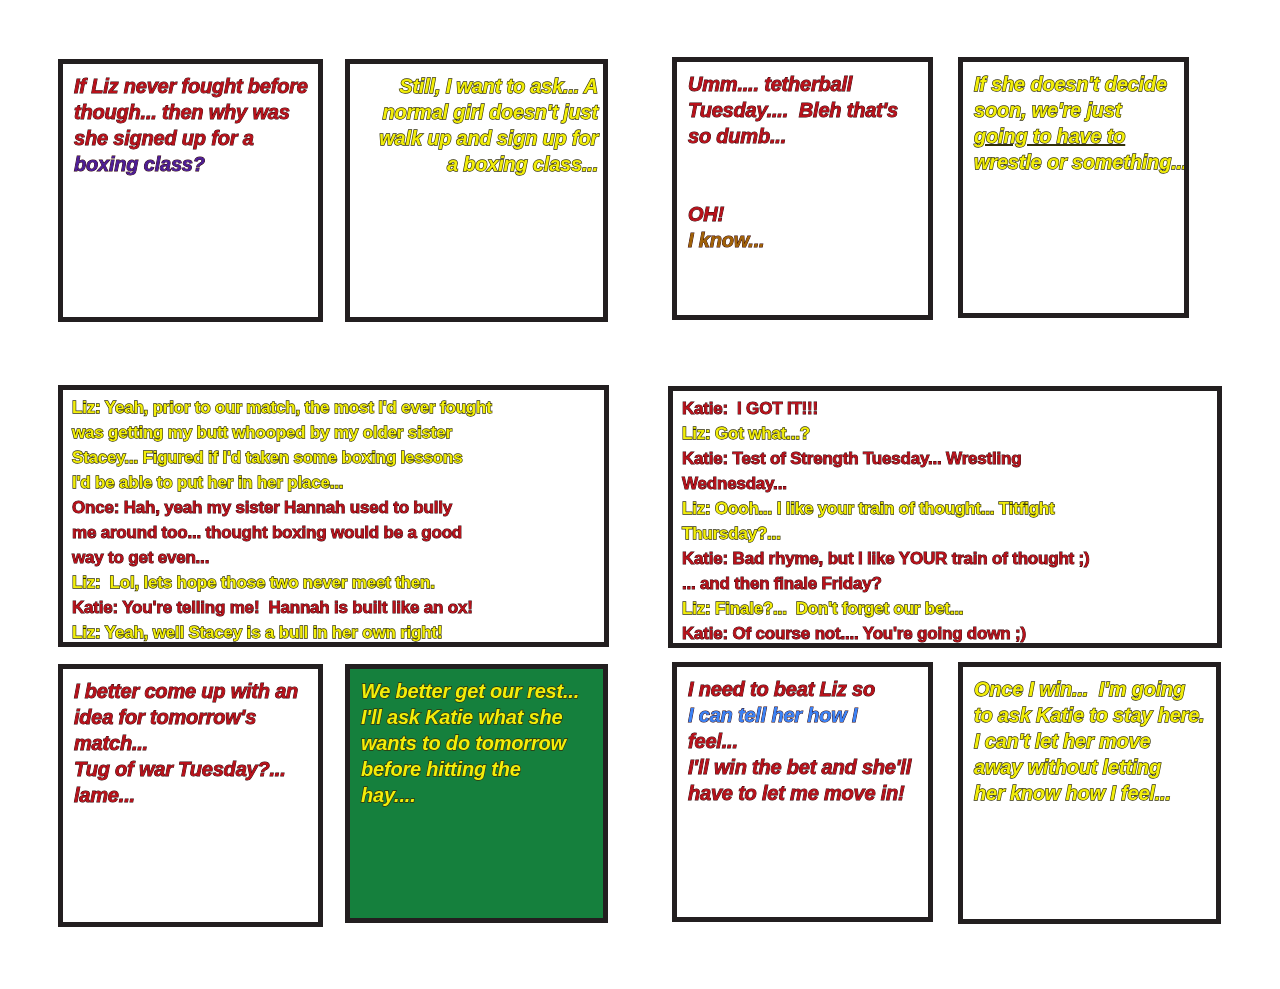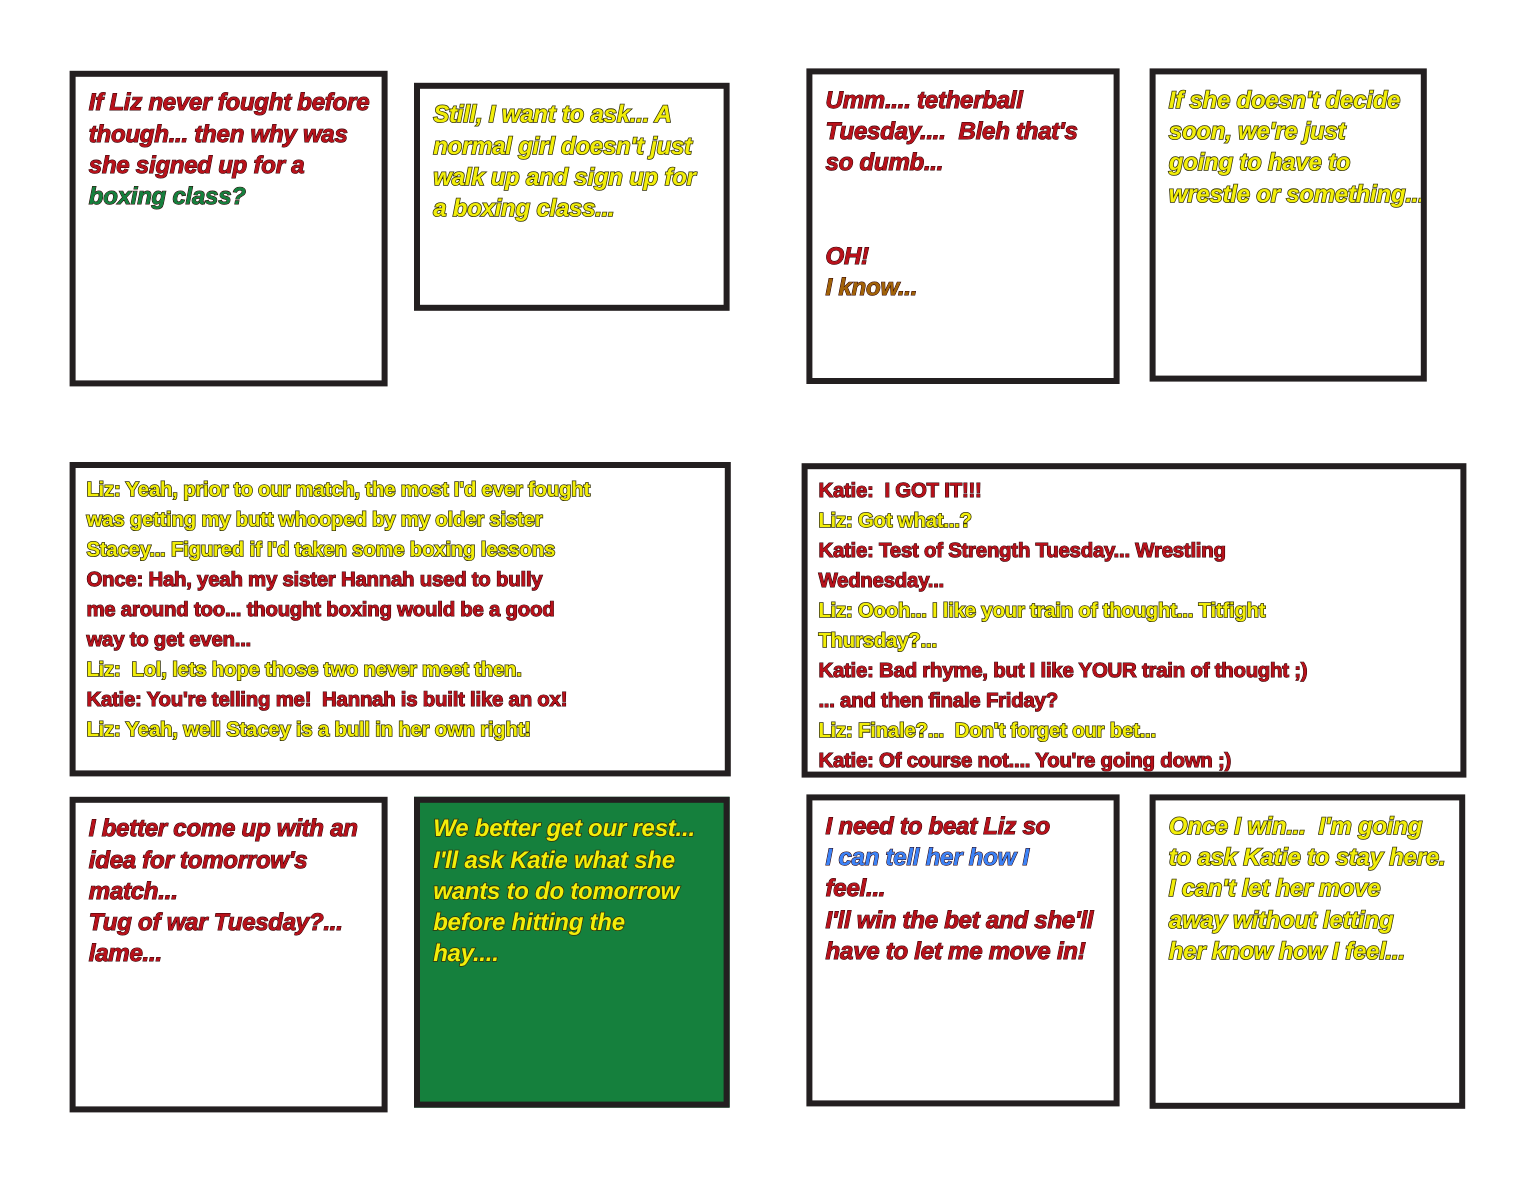--- a/index.html
+++ b/index.html
@@ -40,65 +40,66 @@
   }
   .line {
     white-space: pre;
     paint-order: stroke fill;
   }
   .c-yellow { -webkit-text-stroke: 1.3px #32300a; }
   .c-red    { -webkit-text-stroke: 0.9px #2e0006; }
   .blank    { min-height: 26px; }
 
   .p1  { left: 58px;  top: 59px;  width: 265px; height: 263px; }
-  .p2  { left: 345px; top: 69px;  width: 263px; height: 190px; }
+  .p2  { left: 345px; top: 59px;  width: 263px; height: 263px; text-align: right; }
   .p3  { left: 672px; top: 57px;  width: 261px; height: 263px; }
   .p4  { left: 958px; top: 57px;  width: 231px; height: 261px; }
   .p5  { left: 58px;  top: 362px; width: 551px; height: 262px; }
   .p6  { left: 668px; top: 363px; width: 554px; height: 262px; }
   .p7  { left: 58px;  top: 664px; width: 265px; height: 263px; }
   .p8  { left: 345px; top: 664px; width: 263px; height: 259px; }
   .p9  { left: 672px; top: 662px; width: 261px; height: 260px; }
   .p10 { left: 958px; top: 662px; width: 263px; height: 262px; }
 </style>
 </head>
 <body>
 
 <div id="page">
   <div class="panel thought p1" style="border-color: rgb(35, 31, 32); background: rgb(255, 255, 255);">
       <div class="line c-red" style="color: rgb(184, 17, 26);">If Liz never fought before</div>
       <div class="line c-red" style="color: rgb(184, 17, 26);">though... then why was</div>
       <div class="line c-red" style="color: rgb(184, 17, 26);">she signed up for a</div>
-      <div class="line c-red" style="color: #15803d;">boxing class?</div>
+      <div class="line c-red" style="color: #4c1d95;">boxing class?</div>
     </div>
   <div class="panel thought p2" style="border-color: rgb(35, 31, 32); background: rgb(255, 255, 255);">
       <div class="line c-yellow" style="color: rgb(242, 238, 10);">Still, I want to ask... A</div>
       <div class="line c-yellow" style="color: rgb(242, 238, 10);">normal girl doesn't just</div>
       <div class="line c-yellow" style="color: rgb(242, 238, 10);">walk up and sign up for</div>
       <div class="line c-yellow" style="color: rgb(242, 238, 10);">a boxing class...</div>
     </div>
   <div class="panel thought p3" style="border-color: rgb(35, 31, 32); background: rgb(255, 255, 255);">
       <div class="line c-red" style="color: rgb(184, 17, 26);">Umm.... tetherball</div>
       <div class="line c-red" style="color: rgb(184, 17, 26);">Tuesday....  Bleh that's</div>
       <div class="line c-red" style="color: rgb(184, 17, 26);">so dumb...</div>
       <div class="line c-red blank" style="color: rgb(184, 17, 26);">&nbsp;</div>
       <div class="line c-red blank" style="color: rgb(184, 17, 26);">&nbsp;</div>
       <div class="line c-red" style="color: rgb(184, 17, 26);">OH!</div>
       <div class="line c-red" style="color: #a16207;">I know...</div>
     </div>
   <div class="panel thought p4" style="border-color: rgb(35, 31, 32); background: rgb(255, 255, 255);">
       <div class="line c-yellow" style="color: rgb(242, 238, 10);">If she doesn't decide</div>
       <div class="line c-yellow" style="color: rgb(242, 238, 10);">soon, we're just</div>
-      <div class="line c-yellow" style="color: rgb(242, 238, 10);">going to have to</div>
+      <div class="line c-yellow" style="color: rgb(242, 238, 10); text-decoration: underline;">going to have to</div>
       <div class="line c-yellow" style="color: rgb(242, 238, 10);">wrestle or something...</div>
     </div>
   <div class="panel dialogue p5" style="border-color: rgb(35, 31, 32); background: rgb(255, 255, 255);">
       <div class="line c-yellow" style="color: rgb(242, 238, 10);">Liz: Yeah, prior to our match, the most I'd ever fought</div>
       <div class="line c-yellow" style="color: rgb(242, 238, 10);">was getting my butt whooped by my older sister</div>
       <div class="line c-yellow" style="color: rgb(242, 238, 10);">Stacey... Figured if I'd taken some boxing lessons</div>
+      <div class="line c-yellow" style="color: rgb(242, 238, 10);">I'd be able to put her in her place...</div>
       <div class="line c-red" style="color: rgb(184, 17, 26);">Once: Hah, yeah my sister Hannah used to bully</div>
       <div class="line c-red" style="color: rgb(184, 17, 26);">me around too... thought boxing would be a good</div>
       <div class="line c-red" style="color: rgb(184, 17, 26);">way to get even...</div>
       <div class="line c-yellow" style="color: rgb(242, 238, 10);">Liz:  Lol, lets hope those two never meet then.</div>
       <div class="line c-red" style="color: rgb(184, 17, 26);">Katie: You're telling me!  Hannah is built like an ox!</div>
       <div class="line c-yellow" style="color: rgb(242, 238, 10);">Liz: Yeah, well Stacey is a bull in her own right!</div>
     </div>
   <div class="panel dialogue p6" style="border-color: rgb(35, 31, 32); background: rgb(255, 255, 255);">
       <div class="line c-red" style="color: rgb(184, 17, 26);">Katie:  I GOT IT!!!</div>
       <div class="line c-yellow" style="color: rgb(242, 238, 10);">Liz: Got what...?</div>

